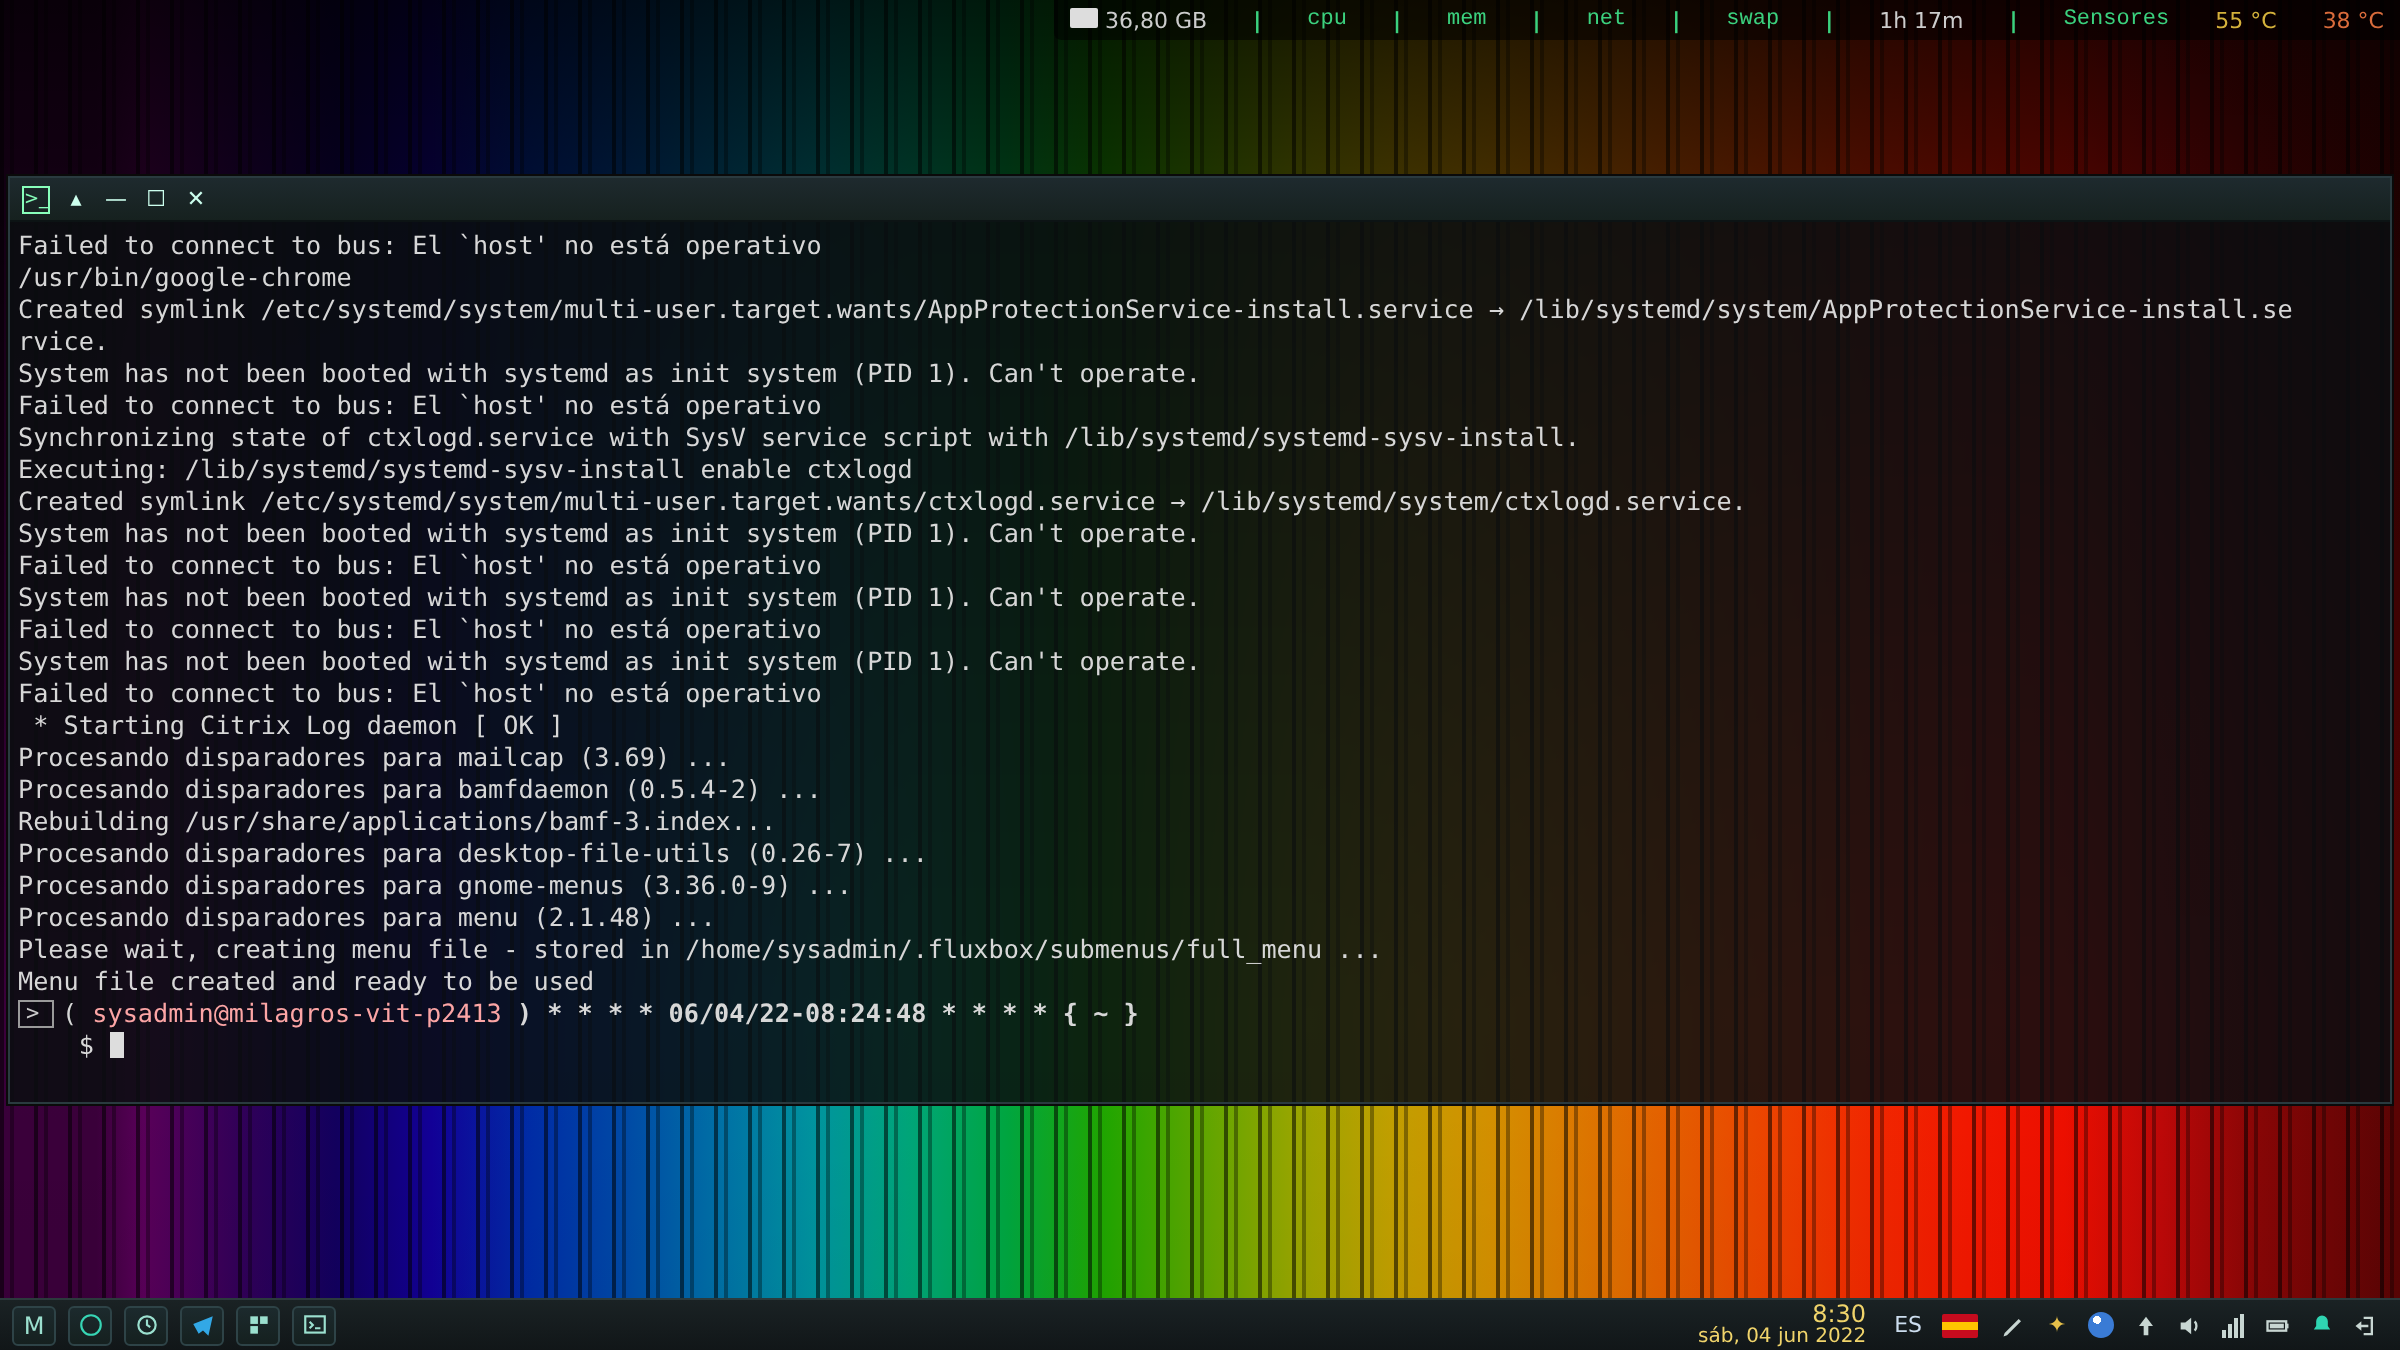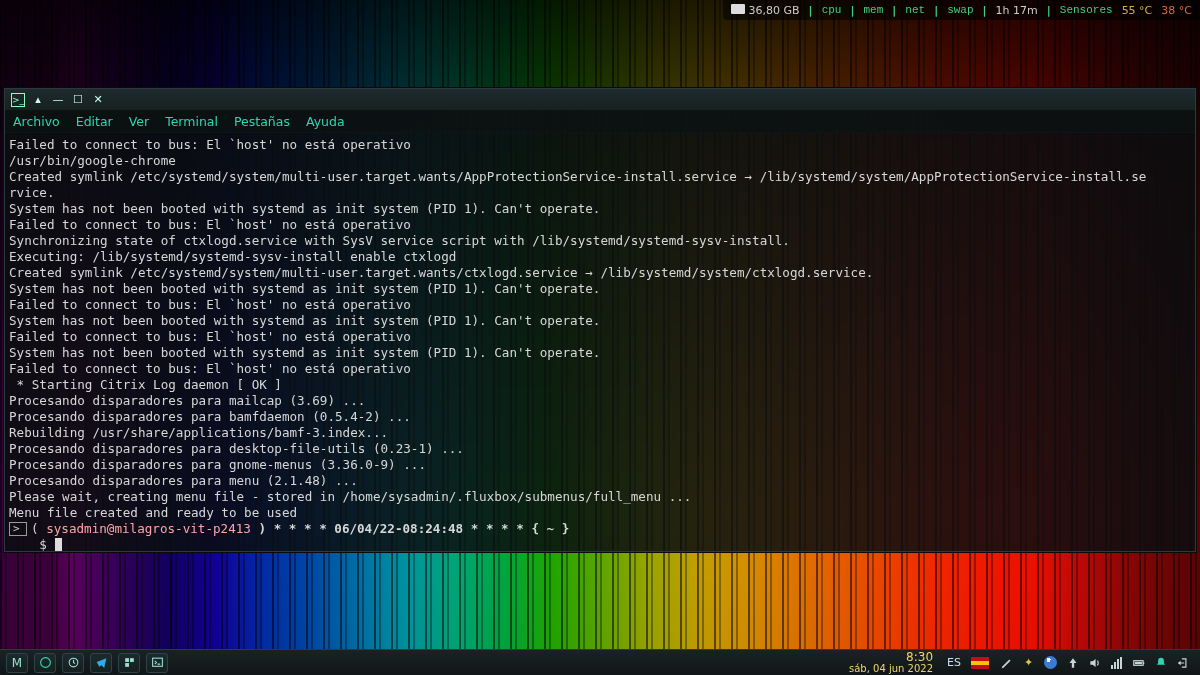--- a/index.html
+++ b/index.html
@@ -31,21 +31,21 @@
     background: repeating-linear-gradient(to right,
       rgba(0,0,0,0.55) 0 2px, rgba(0,0,0,0) 2px 5px,
       rgba(0,0,0,0.35) 5px 7px, rgba(0,0,0,0) 7px 11px,
       rgba(255,255,255,0.05) 11px 12px, rgba(0,0,0,0) 12px 17px);
     mix-blend-mode: multiply;
   }
 
   
   .top-panel {
     position: absolute; top: 0; right: 0; height: 20px;
-    display: flex; align-items: center; gap: 9px;
+    display: flex; align-items: center; gap: 23px;
     padding: 0 8px; font-size: 11px; color: #9aa;
     background: rgba(0,0,0,0.55); backdrop-filter: blur(0);
     border-bottom-left-radius: 4px;
   }
   .top-panel .sep { color:#3bd17e; font-weight:bold; }
   .top-panel .lbl { color:#3bd17e;font-family:Liberation Mono, monospace; }
   .top-panel .disk-icon {
     width:14px; height:10px; background:#ddd; border-radius:1px;
     display:inline-block; position:relative; margin-right:4px;
   }
@@ -149,48 +149,40 @@
 </div>
 
 <div class="term-window">
   <div class="titlebar">
     <span class="app-icon">&gt;_</span>
     <span class="wbtn">▴</span>
     <span class="wbtn">—</span>
     <span class="wbtn">☐</span>
     <span class="wbtn">✕</span>
   </div>
-  <div class="menubar">
-    <span>Archivo</span>
-    <span>Editar</span>
-    <span>Ver</span>
-    <span>Terminal</span>
-    <span>Pestañas</span>
-    <span>Ayuda</span>
-  </div>
   <div class="term-body"><span>Failed to connect to bus: El `host' no está operativo</span>
 <span>/usr/bin/google-chrome</span>
 <span>Created symlink /etc/systemd/system/multi-user.target.wants/AppProtectionService-install.service → /lib/systemd/system/AppProtectionService-install.se</span>
 <span>rvice.</span>
 <span>System has not been booted with systemd as init system (PID 1). Can't operate.</span>
 <span>Failed to connect to bus: El `host' no está operativo</span>
 <span>Synchronizing state of ctxlogd.service with SysV service script with /lib/systemd/systemd-sysv-install.</span>
 <span>Executing: /lib/systemd/systemd-sysv-install enable ctxlogd</span>
 <span>Created symlink /etc/systemd/system/multi-user.target.wants/ctxlogd.service → /lib/systemd/system/ctxlogd.service.</span>
 <span>System has not been booted with systemd as init system (PID 1). Can't operate.</span>
 <span>Failed to connect to bus: El `host' no está operativo</span>
 <span>System has not been booted with systemd as init system (PID 1). Can't operate.</span>
 <span>Failed to connect to bus: El `host' no está operativo</span>
 <span>System has not been booted with systemd as init system (PID 1). Can't operate.</span>
 <span>Failed to connect to bus: El `host' no está operativo</span>
 <span> * Starting Citrix Log daemon [ OK ]</span>
 <span>Procesando disparadores para mailcap (3.69) ...</span>
 <span>Procesando disparadores para bamfdaemon (0.5.4-2) ...</span>
 <span>Rebuilding /usr/share/applications/bamf-3.index...</span>
-<span>Procesando disparadores para desktop-file-utils (0.23-1) ...</span>
+<span>Procesando disparadores para desktop-file-utils (0.26-7) ...</span>
 <span>Procesando disparadores para gnome-menus (3.36.0-9) ...</span>
 <span>Procesando disparadores para menu (2.1.48) ...</span>
 <span>Please wait, creating menu file - stored in /home/sysadmin/.fluxbox/submenus/full_menu ...</span>
 <span>Menu file created and ready to be used</span>
 <span class="prompt-icon"></span>( <span class="ps-user">sysadmin@milagros-vit-p2413</span><span class="ps-rest"> ) * * * * 06/04/22-08:24:48 * * * * { ~ }</span>
 <span class="dollar">    $ </span><span class="cursor"></span></div>
 </div>
 
 <div class="taskbar">
   <div class="tbtn">M</div>

